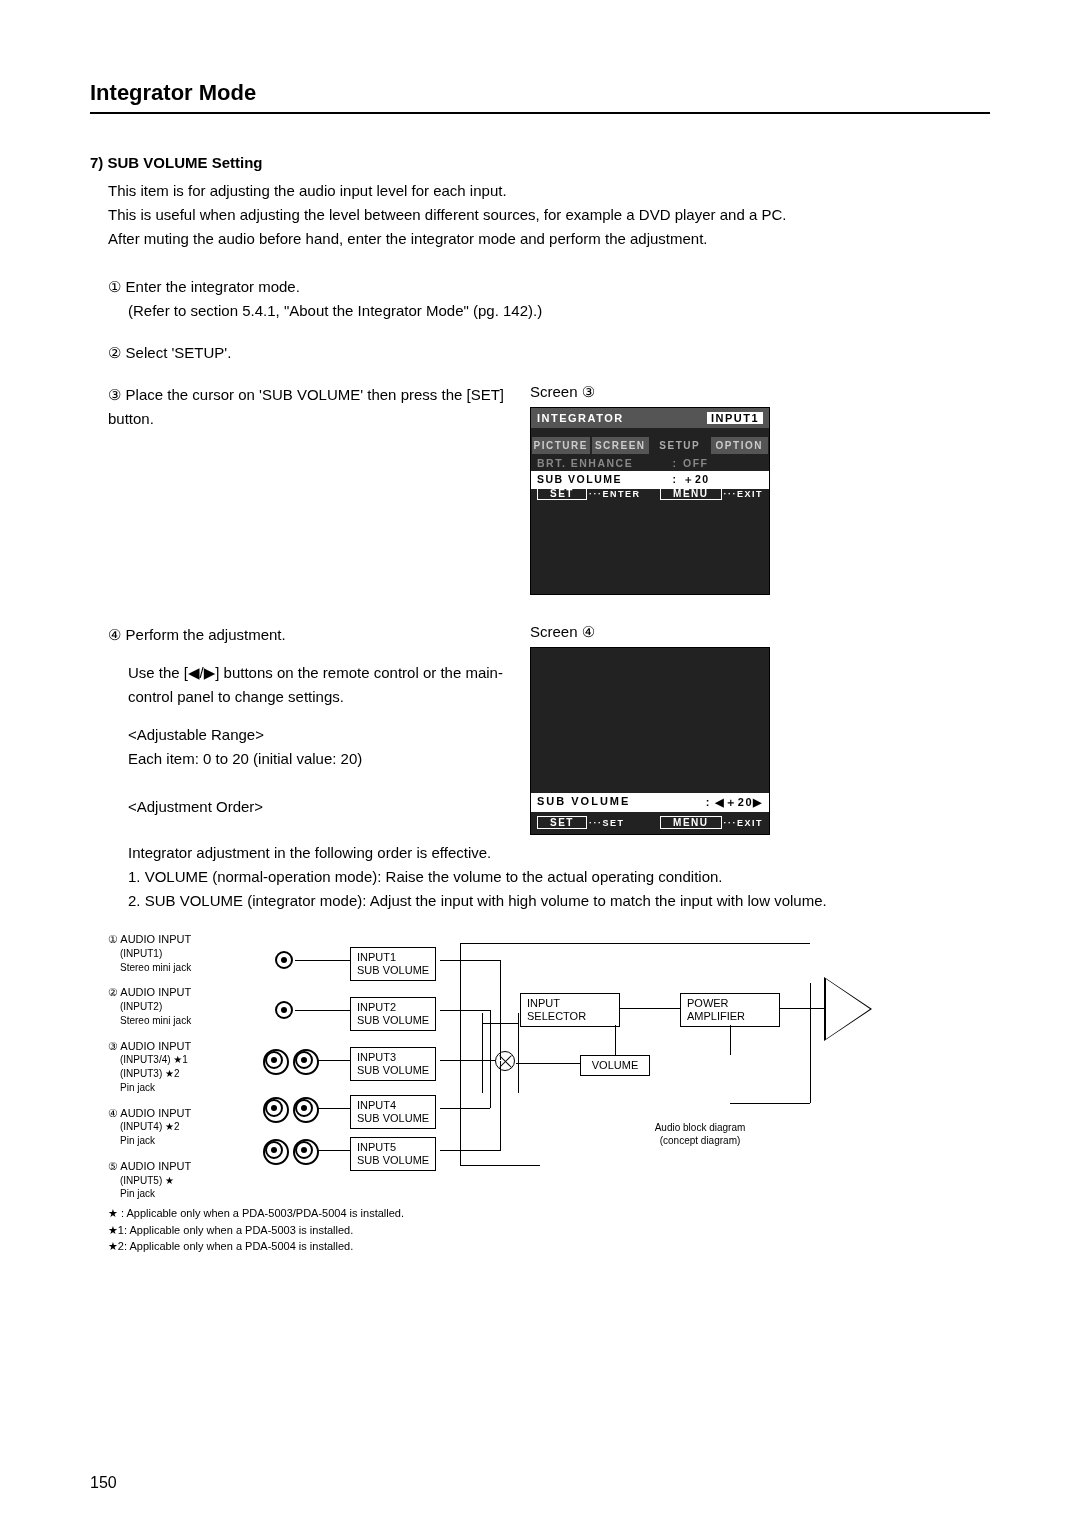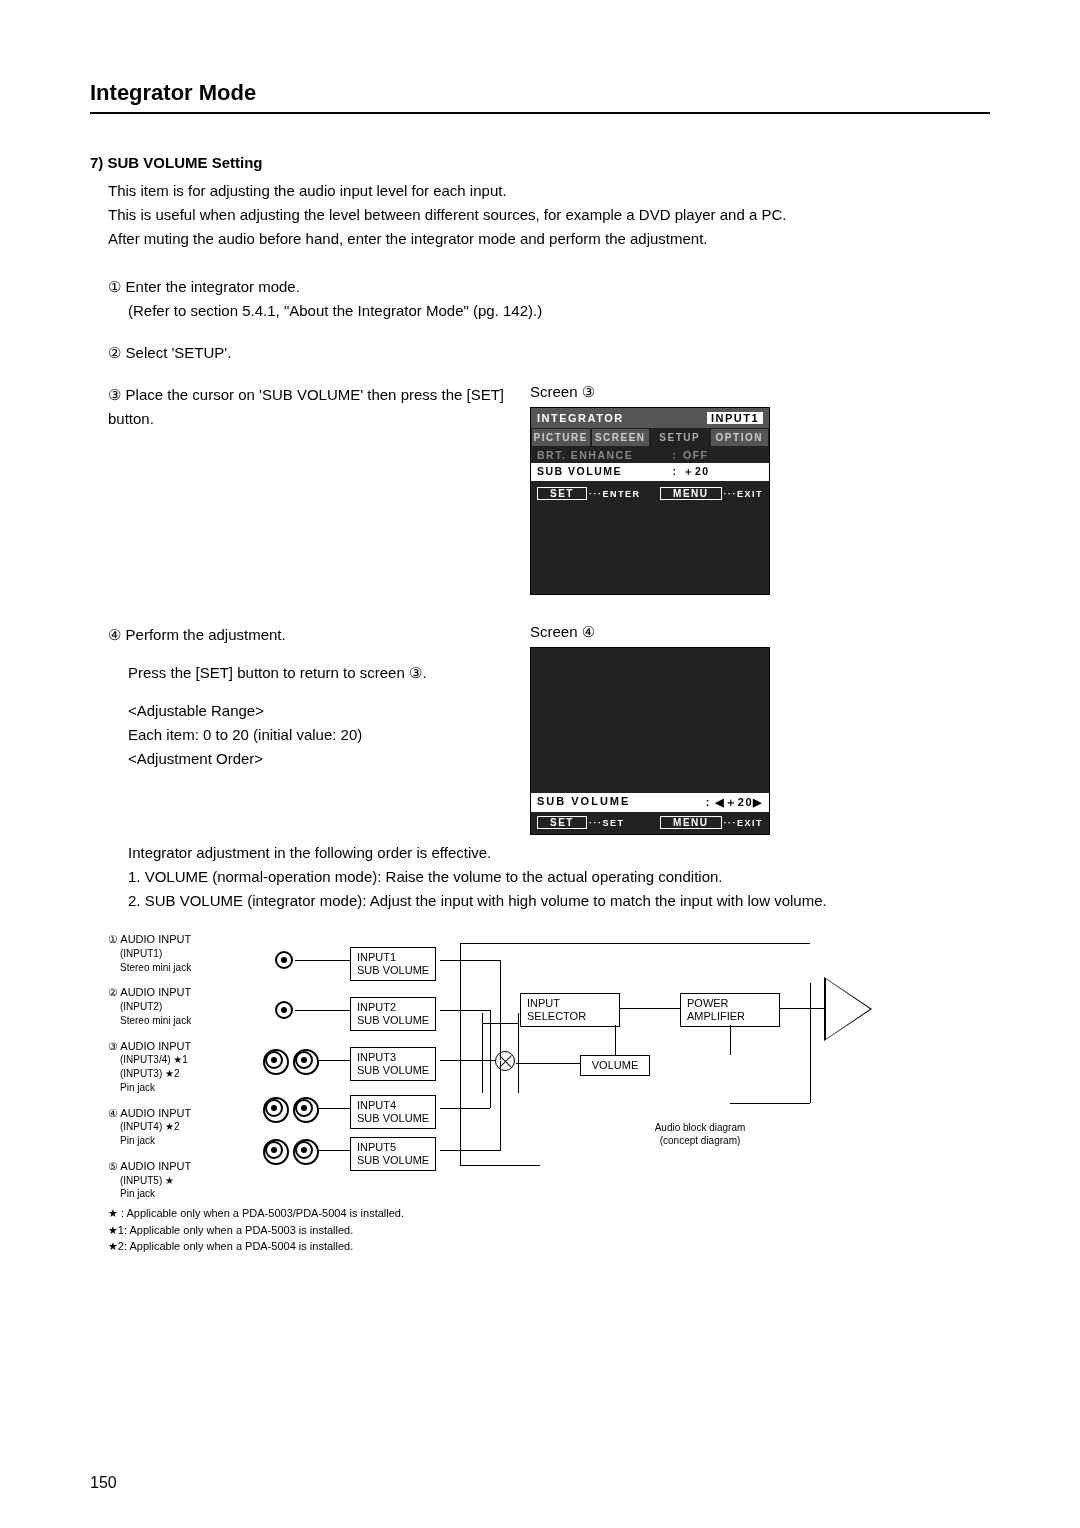--- a/index.html
+++ b/index.html
@@ -61,20 +61,21 @@
     font-weight: bold;
     font-size: 10px;
   }
   .osd-tabs span {
     flex: 1;
     text-align: center;
     background: #555;
     color: #ccc;
     padding: 3px 0;
     border: 1px solid #222;
+    margin-top: 8px;
   }
   .osd-tabs span.active { background: #222; color: #aaa; border-bottom: none; }
   .osd-row {
     display: flex;
     padding: 2px 6px;
     color: #888;
     font-weight: bold;
     font-size: 10.5px;
   }
   .osd-row.sel { background: #fff; color: #000; }
@@ -262,24 +263,24 @@
       <div class="osd-foot right" style="top:80px;">
         <span class="boxlbl">MENU</span><span>···EXIT</span>
       </div>
     </div>
   </div>
 </div>
 
 <div class="columns" style="margin-top:28px;">
   <div class="col-left">
     <div class="step" style="margin-top:0">④ Perform the adjustment.</div>
-    <div class="indent" style="margin-top:14px">Press the [SET] button to return to screen ③.</div>
+    <div class="indent" style="margin-top:14px">Use the [◀/▶] buttons on the remote control or the main-control panel to change settings.</div>
     <div class="indent" style="margin-top:14px">&lt;Adjustable Range&gt;</div>
     <div class="indent">Each item:  0 to 20 (initial value: 20)</div>
-    <div class="indent" style="margin-top:0">&lt;Adjustment Order&gt;</div>
+    <div class="indent" style="margin-top:24px">&lt;Adjustment Order&gt;</div>
   </div>
   <div class="col-right">
     <div class="scr-label">Screen ④</div>
     <div class="osd">
       <div class="osd2-value">
         <span class="name">SUB VOLUME</span>
         <span class="val">: ◀＋20▶</span>
       </div>
       <div class="osd-foot" style="bottom:6px;">
         <span class="boxlbl">SET</span><span>···SET</span>

